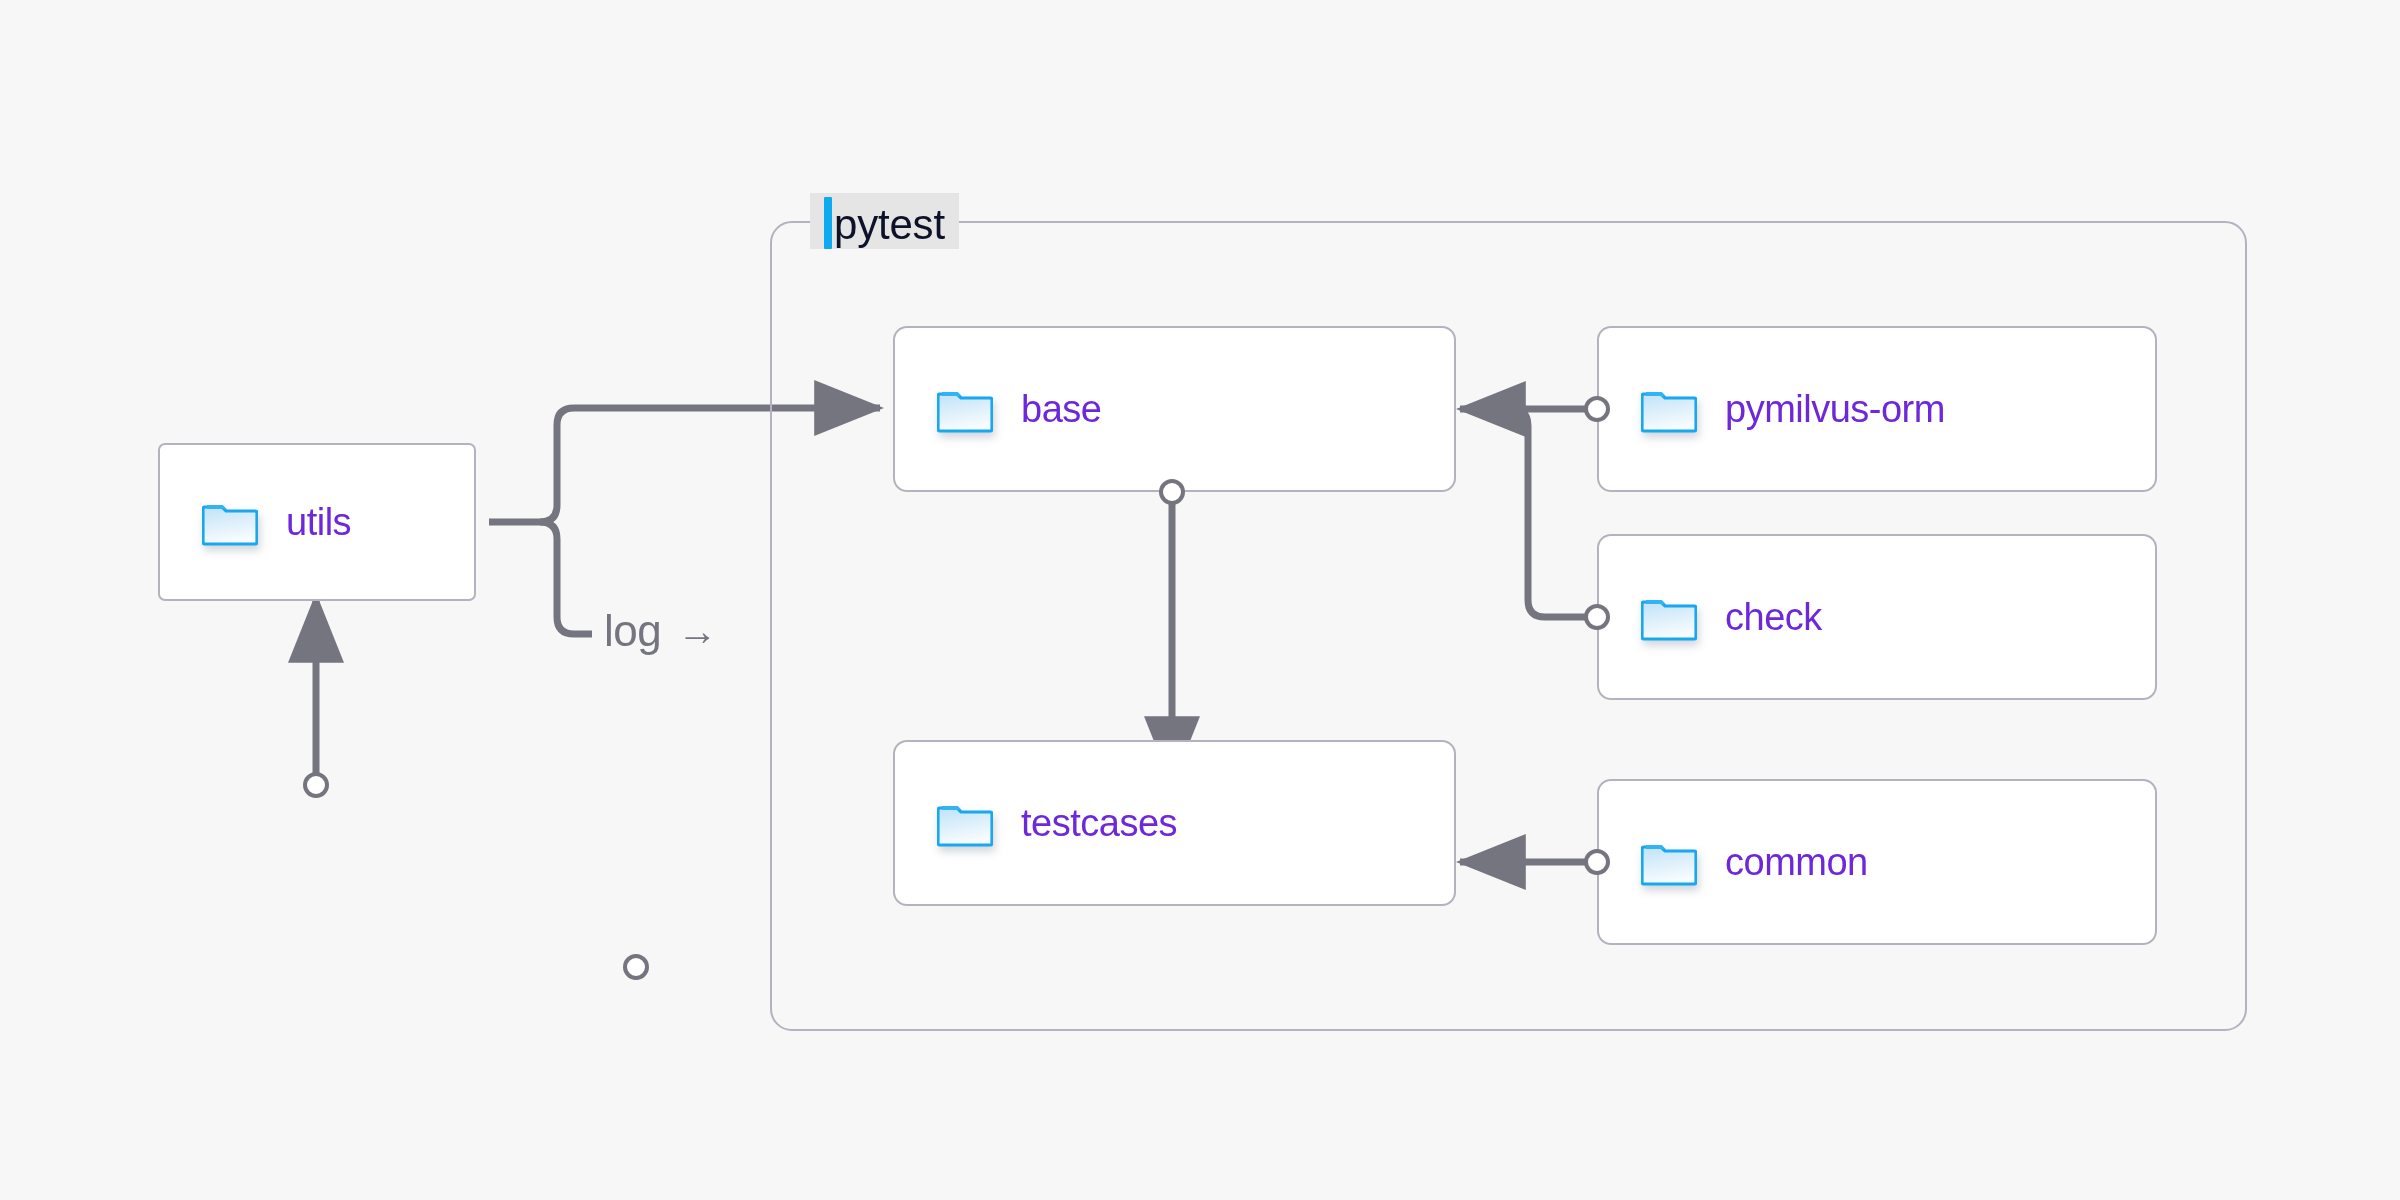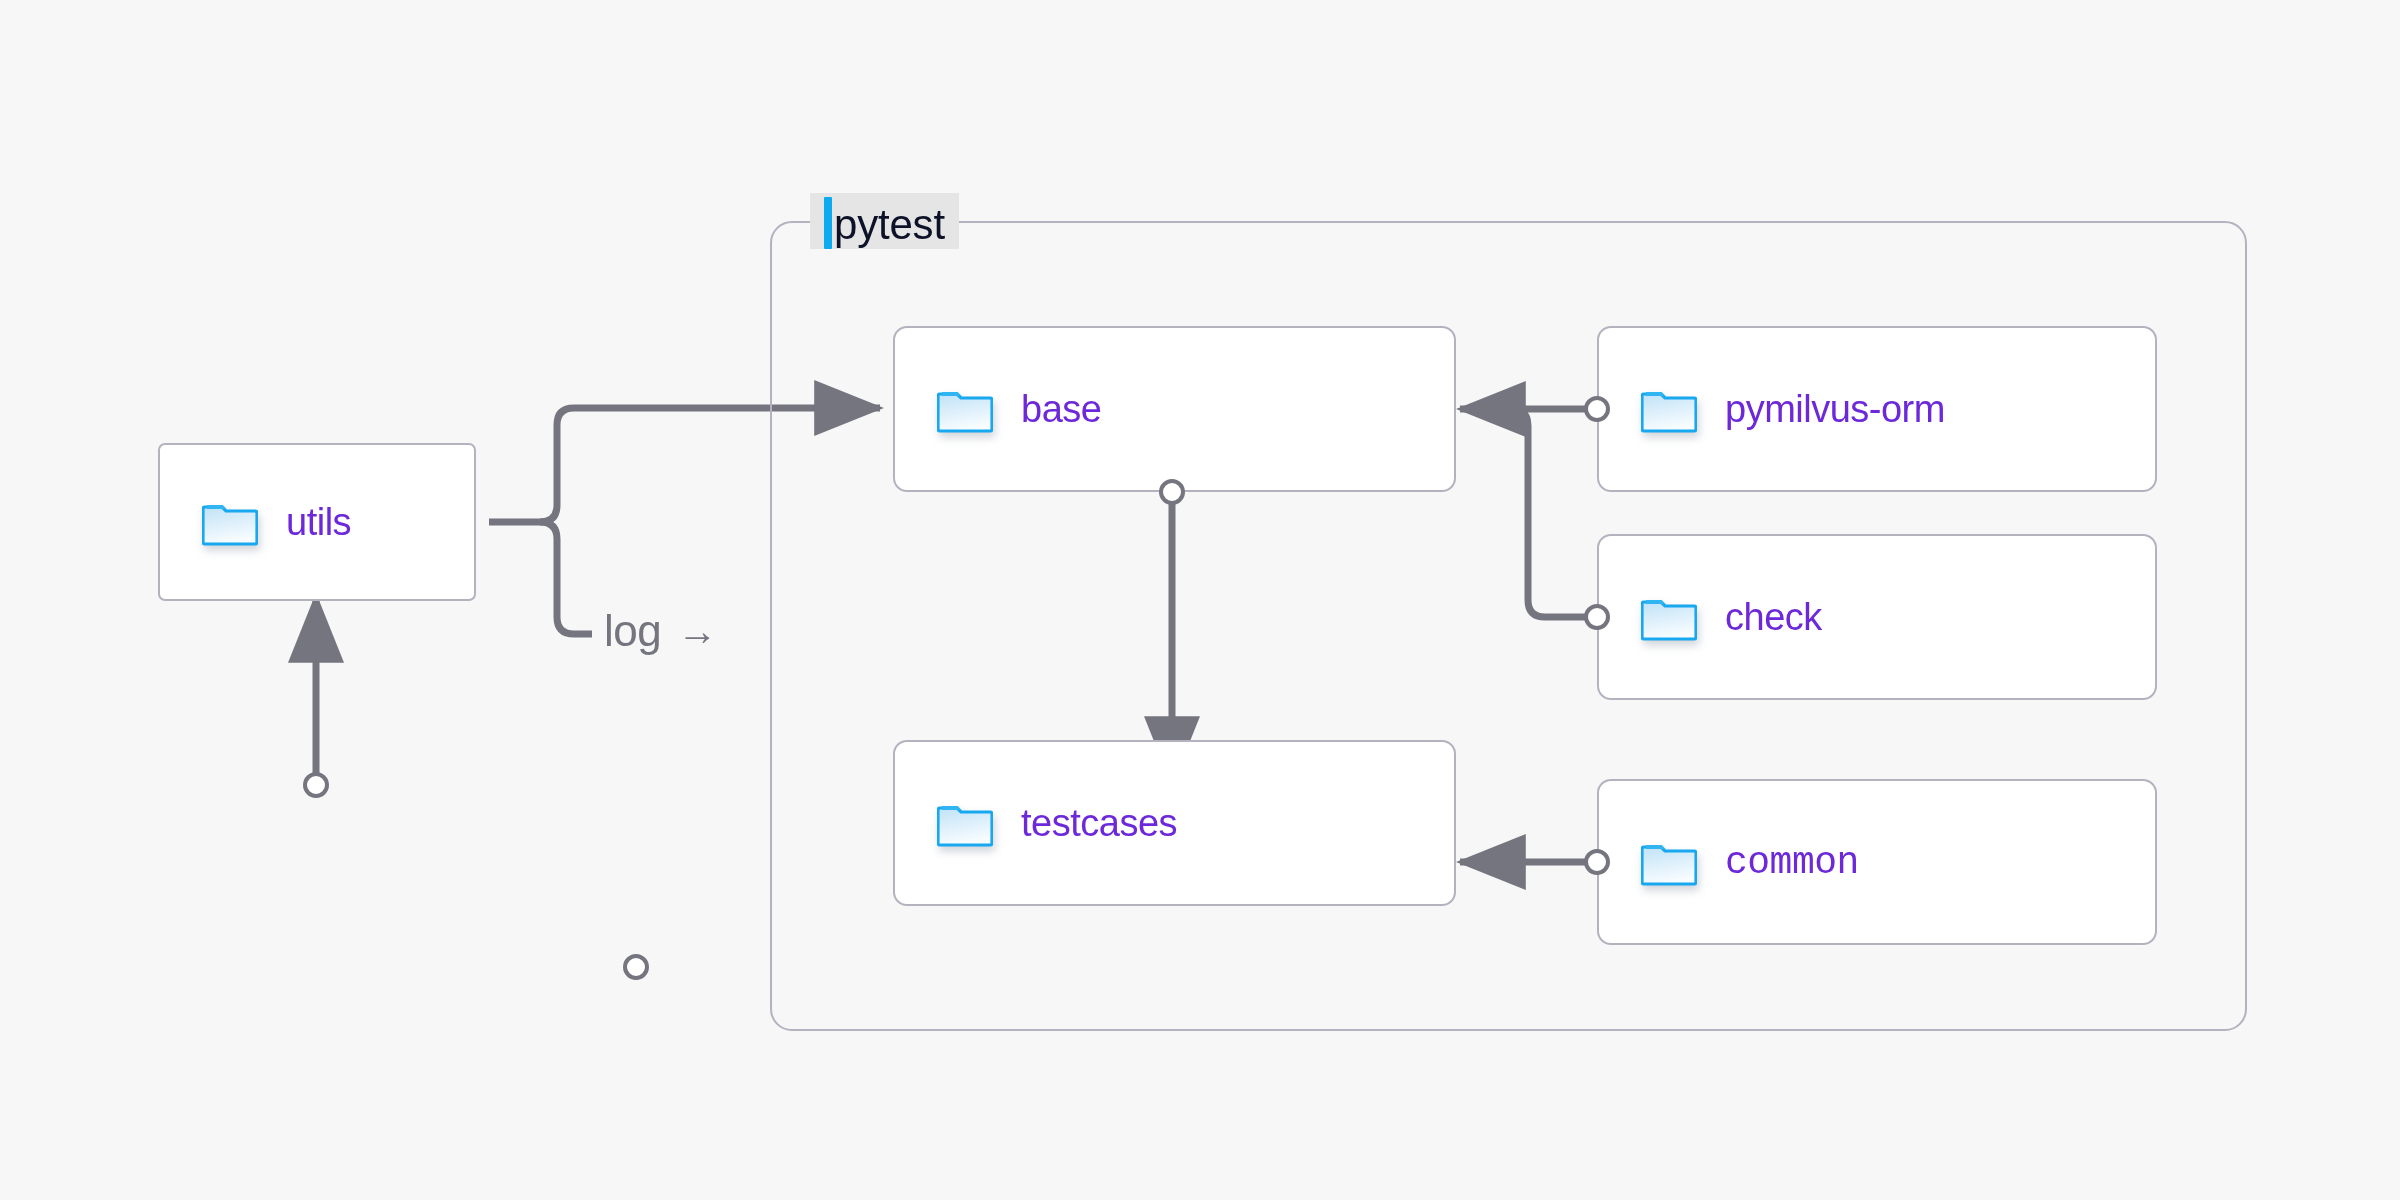--- a/index.html
+++ b/index.html
@@ -188,21 +188,21 @@
 
   <div class="node" style="left:1597px; top:534px; width:560px; height:166px;">
     <svg class="folder-icon" viewBox="0 0 56 48">
       <path d="M3 9 h17 l4 4 h29 a2 2 0 0 1 2 2 v29 a2 2 0 0 1 -2 2 h-50 a2 2 0 0 1 -2 -2 v-33 a2 2 0 0 1 2 -2 z" fill="url(#folderGrad)" stroke="#18a8ef" stroke-width="3.2"></path>
       <path d="M5 7 h15 a2 2 0 0 1 1.5 0.7 l3 3.3 h-19.5 z" fill="#30b4f2"></path>
     </svg>
     <span class="node-label">check</span>
   </div>
   <span class="port" style="position:absolute; left:1584px; top:604px;"></span>
 
-  <div class="node" style="left:1597px; top:779px; width:560px; height:166px;font-family:Liberation Mono, monospace;">
+  <div class="node" style="left:1597px; top:779px; width:560px; height:166px;">
     <svg class="folder-icon" viewBox="0 0 56 48">
       <path d="M3 9 h17 l4 4 h29 a2 2 0 0 1 2 2 v29 a2 2 0 0 1 -2 2 h-50 a2 2 0 0 1 -2 -2 v-33 a2 2 0 0 1 2 -2 z" fill="url(#folderGrad)" stroke="#18a8ef" stroke-width="3.2"></path>
       <path d="M5 7 h15 a2 2 0 0 1 1.5 0.7 l3 3.3 h-19.5 z" fill="#30b4f2"></path>
     </svg>
     <span class="node-label">common</span>
   </div>
   <span class="port" style="position:absolute; left:1584px; top:849px;"></span>
 
   <div class="edge-label" style="left:604px; top:606px;">
     <span>log</span>

